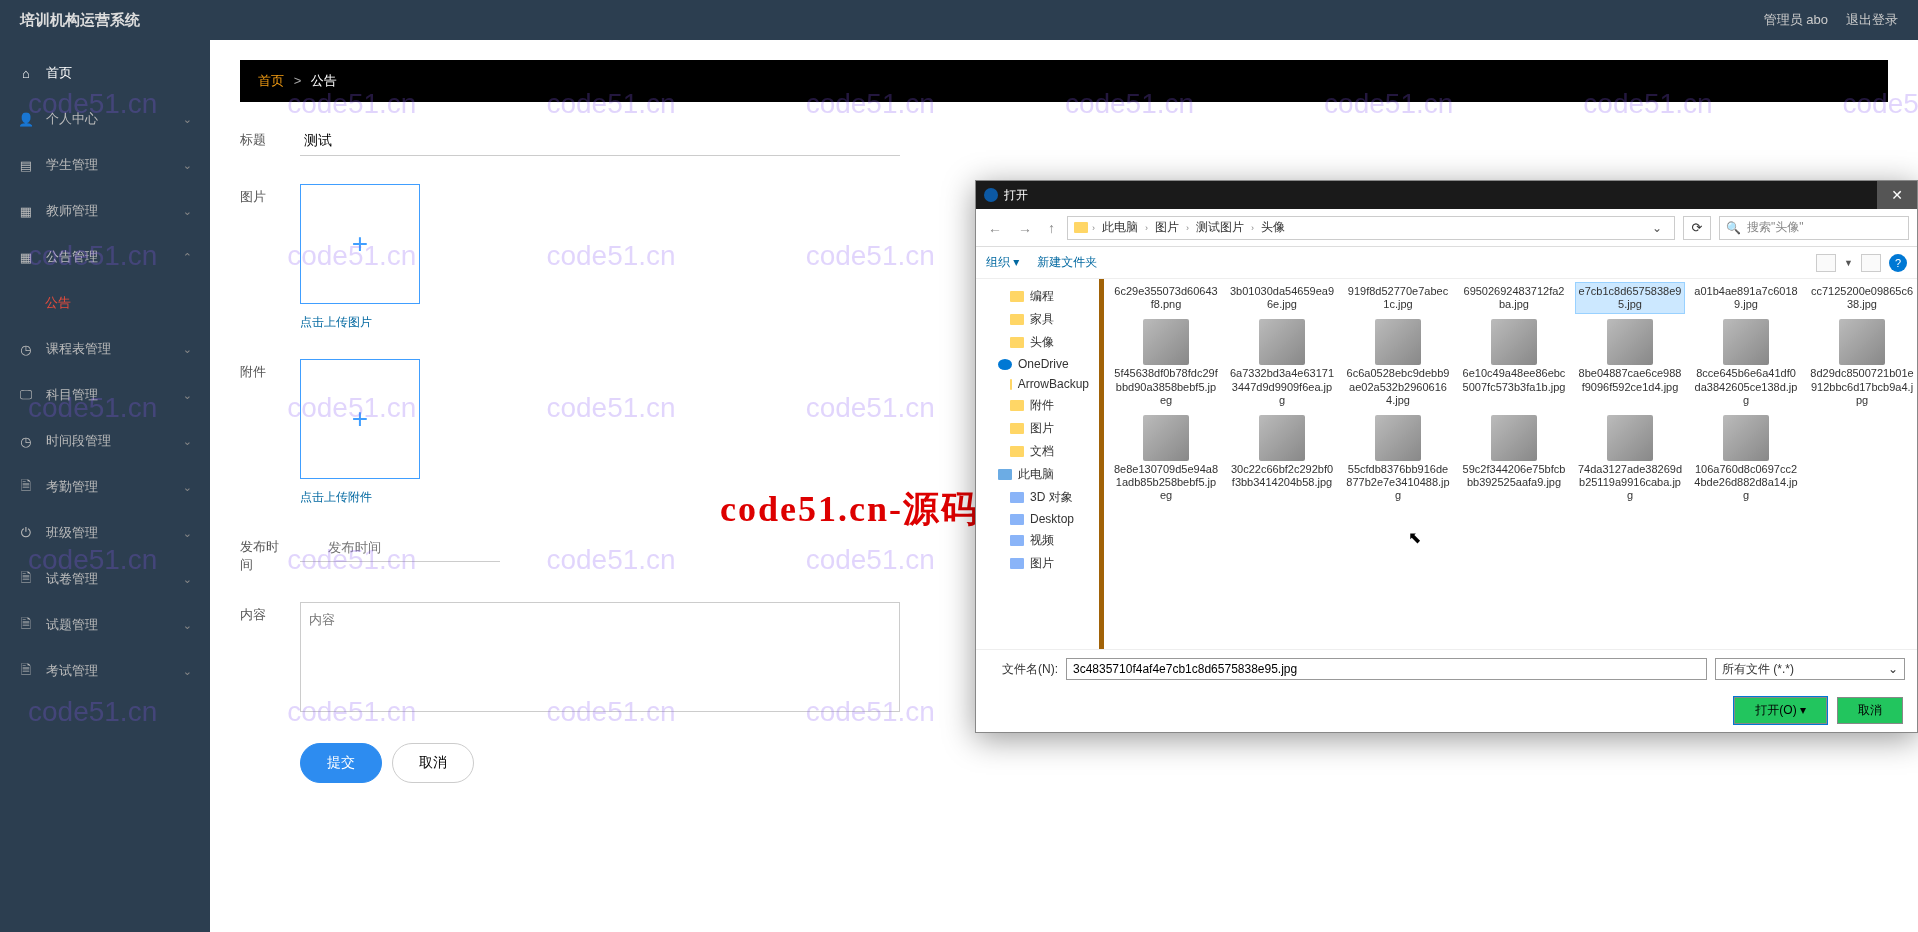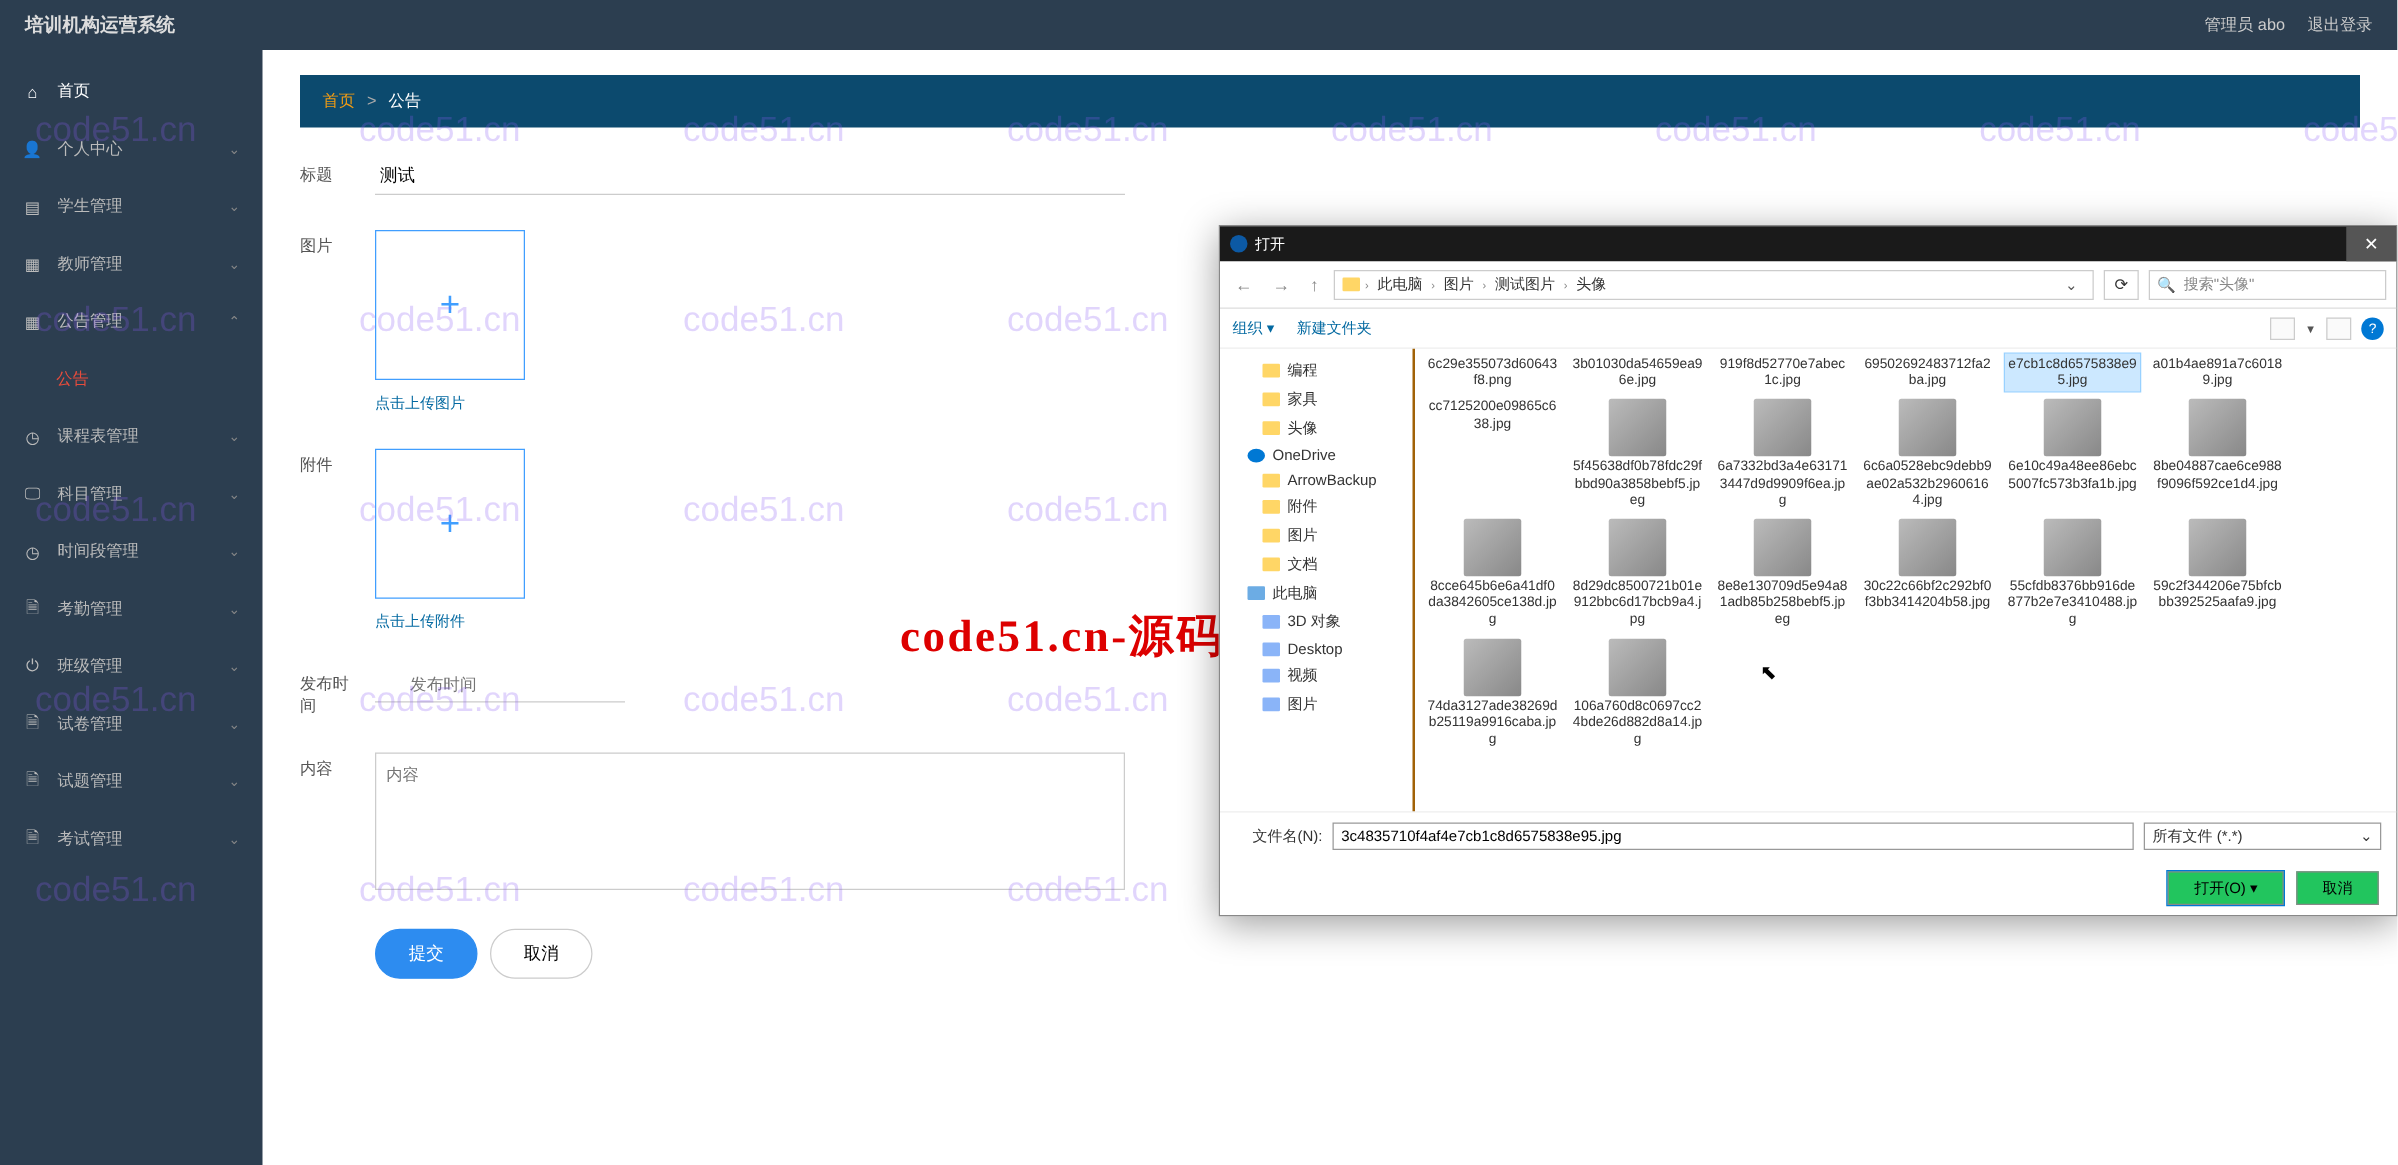--- a/index.html
+++ b/index.html
@@ -15,21 +15,21 @@
 .sidebar { position: absolute; top: 40px; left: 0; width: 210px; bottom: 0; background: #2c3e50; color: #bbb; padding-top: 10px; }
 .nav-item { display: flex; align-items: center; padding: 14px 18px; cursor: pointer; justify-content: space-between; }
 .nav-item-left { display: flex; align-items: center; gap: 12px; }
 .nav-icon { width: 16px; height: 16px; display: inline-flex; align-items: center; justify-content: center; }
 .nav-item.home { color: #fff; }
 .nav-item.active-sub { color: #e74c3c; padding-left: 45px; }
 .chevron { font-size: 11px; color: #888; }
 
 
 .main { position: absolute; top: 40px; left: 210px; right: 0; bottom: 0; padding: 20px 30px; }
-.breadcrumb-bar { background: #0c4a6e; color: #fff; padding: 12px 18px; font-size: 13px; margin-bottom: 25px; }
+.breadcrumb-bar { background: #000000; color: #fff; padding: 12px 18px; font-size: 13px; margin-bottom: 25px; }
 .breadcrumb-bar .home-link { color: #f39c12; }
 .breadcrumb-bar .sep { margin: 0 6px; color: #aaa; }
 
 .form-row { display: flex; align-items: flex-start; margin-bottom: 28px; }
 .form-label { width: 60px; text-align: left; padding-right: 15px; font-size: 13px; color: #555; padding-top: 4px; }
 .form-control { flex: none; }
 .input-title { width: 600px; border: none; border-bottom: 1px solid #ccc; padding: 6px 4px; font-size: 14px; outline: none; }
 .upload-box { width: 120px; height: 120px; border: 1px solid #409eff; display: flex; align-items: center; justify-content: center; cursor: pointer; background: #fff; }
 .upload-plus { font-size: 28px; color: #409eff; font-weight: 300; }
 .upload-hint { font-size: 12px; color: #0369a1; margin-top: 10px; }
@@ -60,21 +60,21 @@
 .fd-refresh { border: 1px solid #ccc; width: 28px; height: 24px; display: flex; align-items: center; justify-content: center; }
 .fd-search { border: 1px solid #ccc; height: 24px; width: 190px; display: flex; align-items: center; padding: 0 6px; color: #888; font-size: 12px; gap: 6px; }
 
 .fd-toolbar { height: 32px; border-bottom: 1px solid #eee; display: flex; align-items: center; justify-content: space-between; padding: 0 10px; font-size: 12px; }
 .fd-toolbar-left { display: flex; gap: 18px; color: #0369a1; }
 .fd-toolbar-right { display: flex; gap: 8px; align-items: center; }
 .fd-view-btn { width: 20px; height: 18px; border: 1px solid #ccc; background: #fafafa; }
 .fd-help { width: 18px; height: 18px; border-radius: 50%; background: #0078d4; color: #fff; display: flex; align-items: center; justify-content: center; font-size: 11px; }
 
 .fd-body { display: flex; height: 370px; }
-.fd-tree { width: 156px; border-right: 2px solid #a16207; padding: 6px 4px; font-size: 12px; overflow: hidden; }
+.fd-tree { width: 128px; border-right: 5px solid #a16207; padding: 6px 4px; font-size: 12px; overflow: hidden; }
 .tree-item { display: flex; align-items: center; gap: 6px; padding: 3px 6px 3px 18px; cursor: pointer; white-space: nowrap; }
 .tree-item.l2 { padding-left: 30px; }
 .folder-icon { width: 14px; height: 11px; background: #ffd666; border-radius: 1px; display: inline-block; }
 .drive-icon { width: 14px; height: 11px; background: #8ab4f8; border-radius: 1px; display: inline-block; }
 .cloud-icon { width: 14px; height: 11px; background: #0078d4; border-radius: 50%; display: inline-block; }
 .pc-icon { width: 14px; height: 11px; background: #6cace4; border-radius: 1px; display: inline-block; }
 
 .fd-files { flex: 1; padding: 4px 0 0 8px; overflow-y: auto; display: flex; flex-wrap: wrap; align-content: flex-start; gap: 4px 8px; }
 .file-item { width: 108px; display: flex; flex-direction: column; align-items: center; text-align: center; font-size: 11px; padding: 2px; cursor: pointer; }
 .file-item.selected { background: #cce8ff; outline: 1px solid #99d1ff; }

